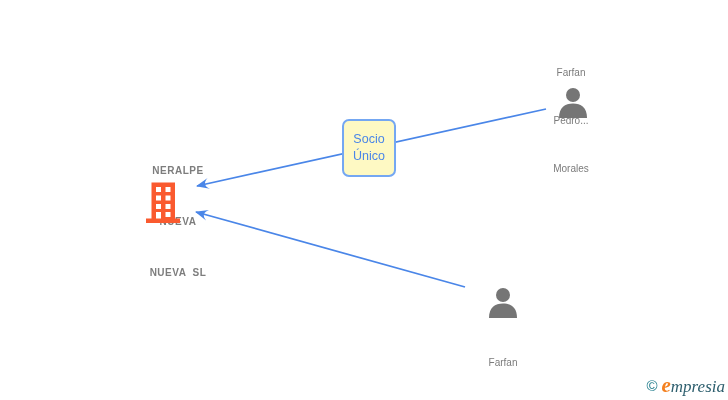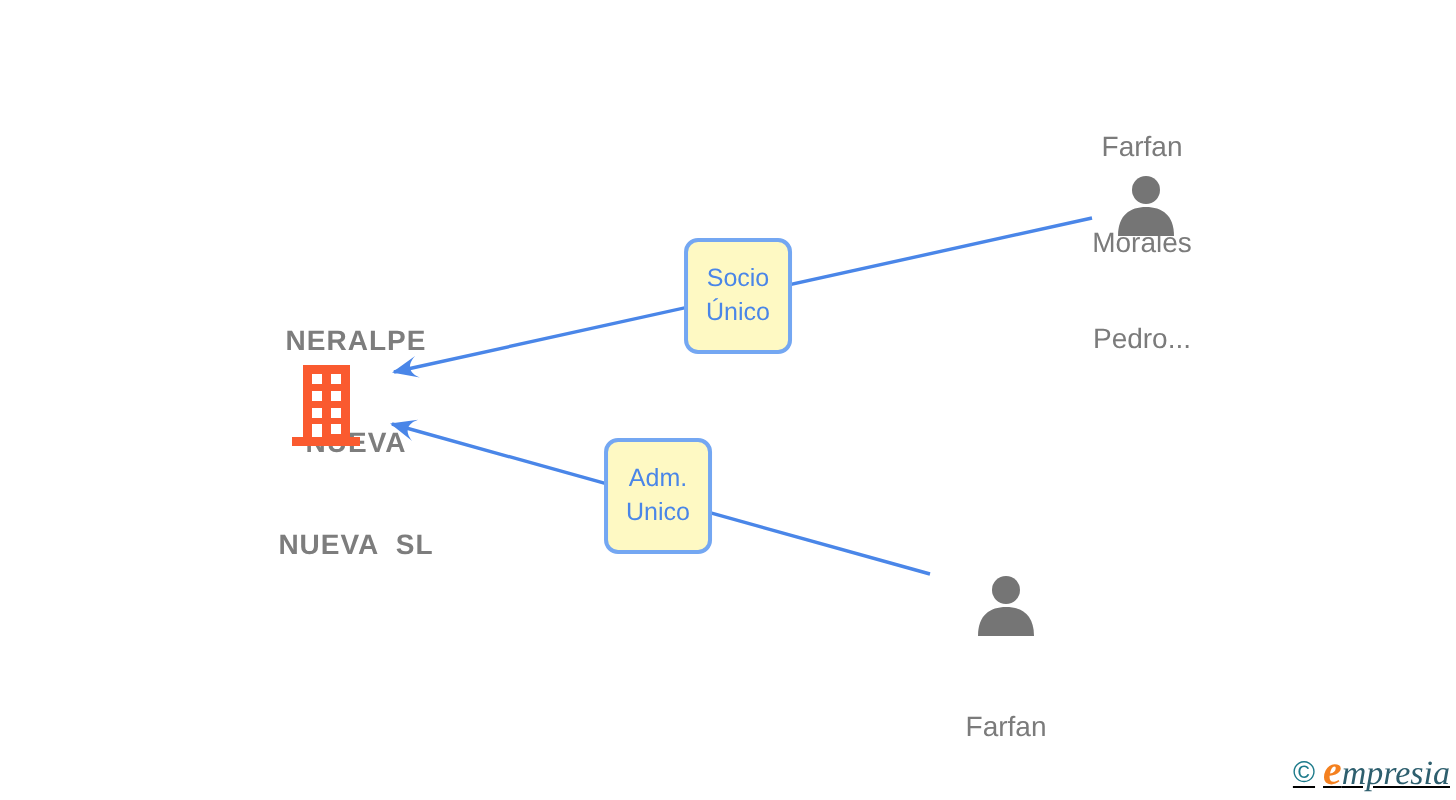--- a/index.html
+++ b/index.html
@@ -16,21 +16,21 @@
     overflow: hidden;
   }
   #edge-layer {
     position: absolute;
     left: 0; top: 0;
     width: 728px; height: 400px;
   }
   .node-label {
     position: absolute;
     color: #7b7b7b;
-    font-size: 14px;
+    font-size: 10px;
     line-height: 16px;
     text-align: center;
     white-space: pre;
   }
   .company-label {
     font-weight: bold;
     line-height: 17px;
     letter-spacing: 0.5px;
     color: #7d7d7d;
   }
@@ -53,21 +53,20 @@
   .node {
     cursor: pointer;
   }
   #watermark {
     position: absolute;
     right: 3px;
     bottom: 2px;
     font-size: 17px;
     white-space: nowrap;
     cursor: pointer;
-    text-decoration: underline;
   }
   #watermark .wm-copy {
     color: #1c7a8a;
     font-size: 15px;
     font-family: "Liberation Sans", sans-serif;
     margin-right: 4px;
     vertical-align: 1px;
   }
   #watermark .wm-initial {
     color: #f4801f;
@@ -114,22 +113,22 @@
       <rect x="14" y="24" width="5" height="5" fill="#ffffff"></rect>
       <rect x="23.5" y="24" width="5" height="5" fill="#ffffff"></rect>
       <rect x="14" y="32" width="5" height="6.5" fill="#ffffff"></rect>
       <rect x="23.5" y="32" width="5" height="5" fill="#ffffff"></rect>
     </svg>
   </div>
 
   <div class="node">
     <div class="node-label" style="left:511px; top:33px; width:120px;">
       <div>Farfan</div>
+      <div>Pedro...</div>
       <div>Morales</div>
-      <div>Pedro...</div>
     </div>
     <svg class="node-icon" style="left:556px; top:87px;" width="34" height="31" viewBox="0 0 34 31">
       <circle cx="17" cy="8" r="7" fill="#757575"></circle>
       <path d="M3,31 C3,20.5 9,16.5 17,16.5 C25,16.5 31,20.5 31,31 Z" fill="#757575"></path>
     </svg>
   </div>
 
   <div class="node">
     <svg class="node-icon" style="left:486px; top:287px;" width="34" height="31" viewBox="0 0 34 31">
       <circle cx="17" cy="8" r="7" fill="#757575"></circle>
@@ -140,22 +139,18 @@
       
       
     </div>
   </div>
 
   <div class="edge-label" style="left:369px; top:148px;">
     <div>Socio</div>
     <div>Único</div>
   </div>
 
-  <div class="edge-label" style="left:329px; top:248px;">
-    <div>Adm.</div>
-    <div>Unico</div>
-  </div>
 
   <div id="watermark">
     <span class="wm-copy">©</span><span class="wm-initial">e</span><span class="wm-rest">mpresia</span>
   </div>
 
 </div>
 
 </body></html>

